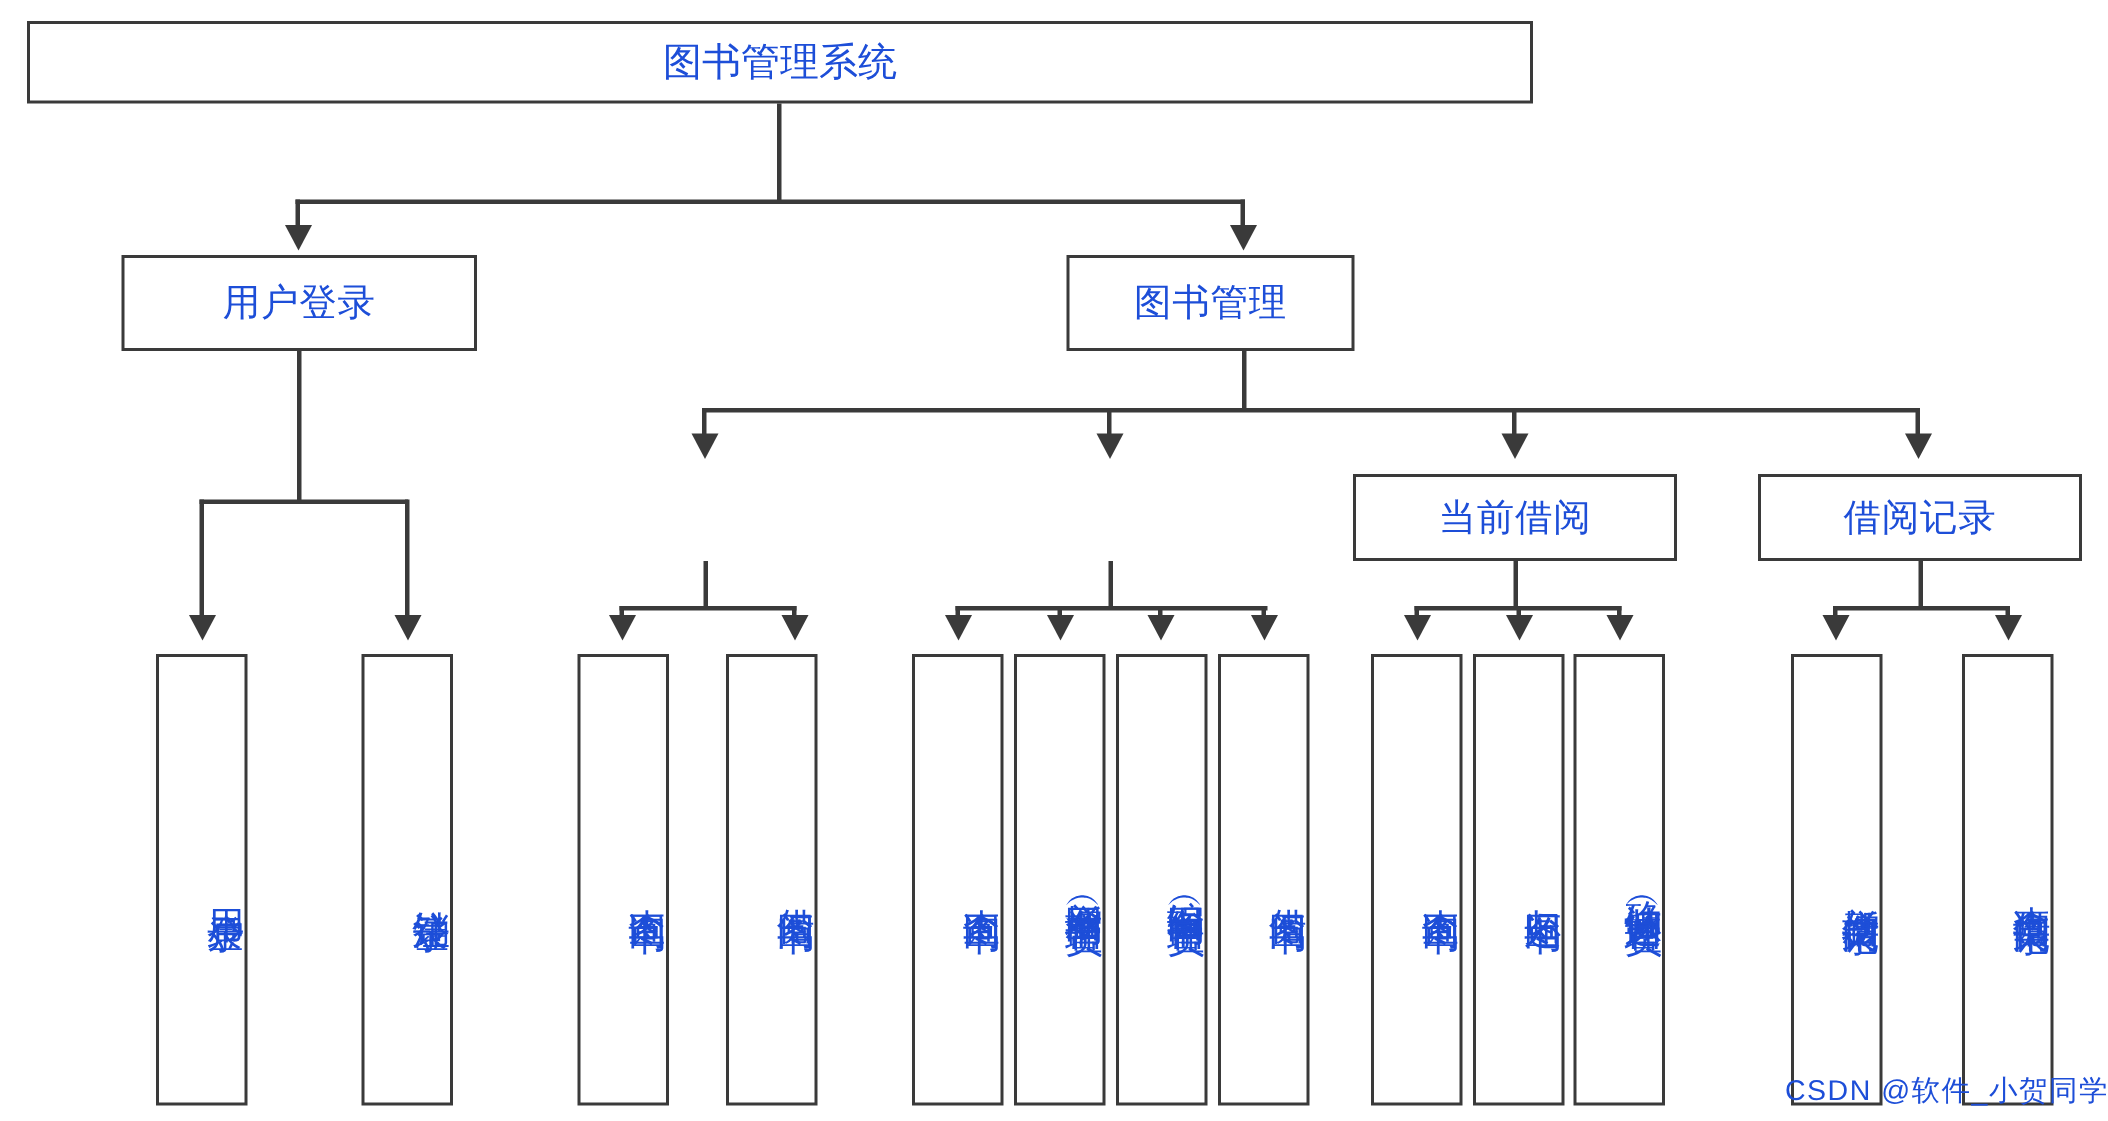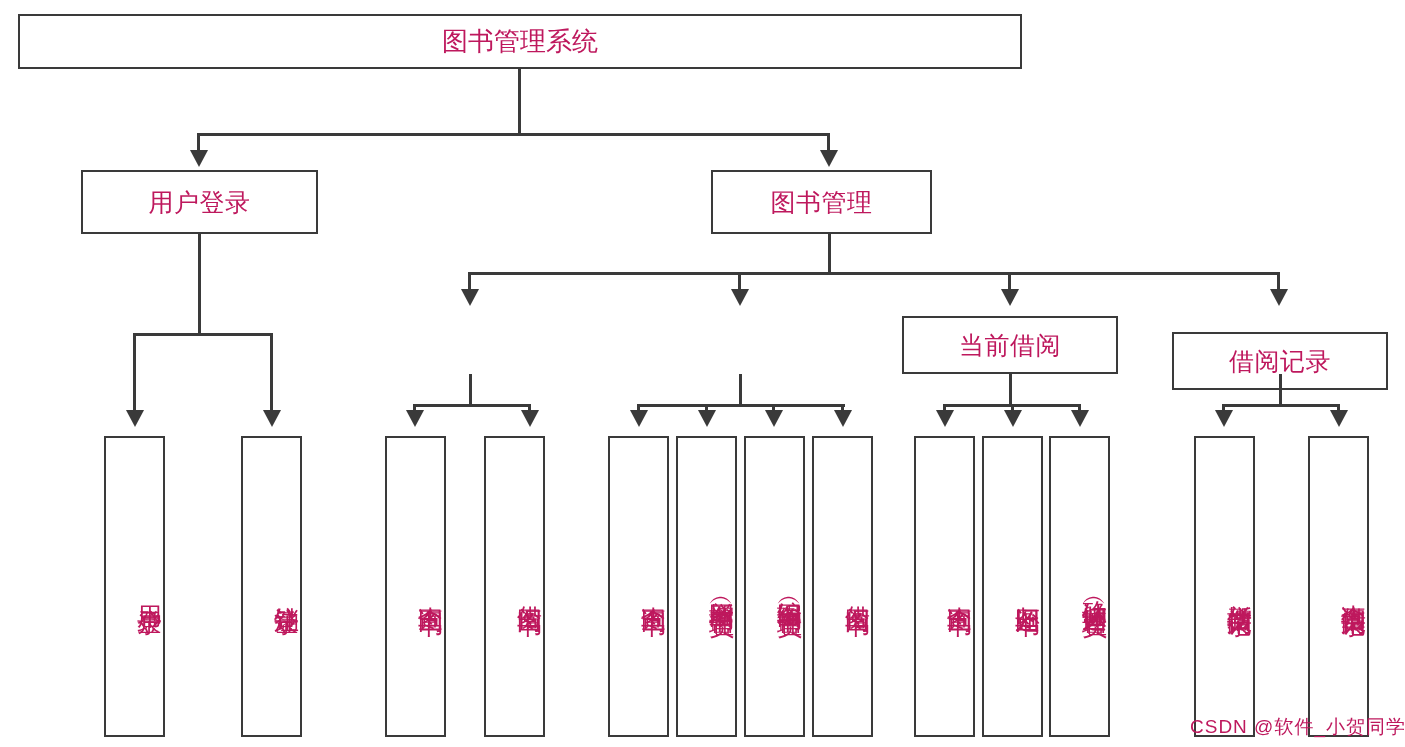--- a/index.html
+++ b/index.html
@@ -18,21 +18,21 @@
     overflow: hidden;
   }
   .node {
     position: absolute;
     box-sizing: border-box;
     border: 2.5px solid #3a3a3a;
     background: #ffffff;
     display: flex;
     align-items: center;
     justify-content: center;
-    color: #be185d;
+    color: #1d4ed8;
     line-height: 1.05;
   }
   .node-h {
     font-size: 25px;
     letter-spacing: 0.5px;
   }
   .node-root {
     font-size: 26px;
   }
   .node-v {
@@ -59,21 +59,21 @@
   .arrow {
     position: absolute;
     width: 0;
     height: 0;
     border-left: 9px solid transparent;
     border-right: 9px solid transparent;
     border-top: 17px solid #3a3a3a;
   }
   .watermark {
     position: absolute;
-    color: #be185d;
+    color: #1d4ed8;
     font-size: 19px;
     letter-spacing: 1px;
     white-space: nowrap;
     pointer-events: none;
   }
 </style>
 </head>
 <body>
 
 <div id="canvas">
@@ -89,21 +89,21 @@
   <div class="lnk lnk-v" style="left:197px; top:133px; width:3px; height:22px;"></div>
   <div class="arrow" style="left:190px; top:150px;"></div>
 
   <div class="lnk lnk-v" style="left:827px; top:133px; width:3px; height:22px;"></div>
   <div class="arrow" style="left:820px; top:150px;"></div>
 
   <div class="node node-h" style="left:81px; top:170px; width:237px; height:64px;">
     <span>用户登录</span>
   </div>
 
-  <div class="node node-h" style="left:711px; top:170px; width:221px; height:64px;">
+  <div class="node node-h" style="left:711px; top:170px; width:192px; height:64px;">
     <span>图书管理</span>
   </div>
 
   <div class="lnk lnk-v" style="left:198px; top:234px; width:3px; height:101px;"></div>
   <div class="lnk lnk-h" style="left:133px; top:333px; width:139px; height:3px;"></div>
   <div class="lnk lnk-v" style="left:133px; top:333px; width:3px; height:81px;"></div>
   <div class="arrow" style="left:126px; top:410px;"></div>
   <div class="lnk lnk-v" style="left:270px; top:333px; width:3px; height:81px;"></div>
   <div class="arrow" style="left:263px; top:410px;"></div>
 
@@ -114,21 +114,21 @@
   <div class="lnk lnk-v" style="left:738px; top:272px; width:3px; height:22px;"></div>
   <div class="arrow" style="left:731px; top:289px;"></div>
   <div class="lnk lnk-v" style="left:1008px; top:272px; width:3px; height:22px;"></div>
   <div class="arrow" style="left:1001px; top:289px;"></div>
   <div class="lnk lnk-v" style="left:1277px; top:272px; width:3px; height:22px;"></div>
   <div class="arrow" style="left:1270px; top:289px;"></div>
 
   <div class="node node-h" style="left:902px; top:316px; width:216px; height:58px;">
     <span>当前借阅</span>
   </div>
-  <div class="node node-h" style="left:1172px; top:332px; width:216px; height:58px;">
+  <div class="node node-h" style="left:1172px; top:316px; width:216px; height:58px;">
     <span>借阅记录</span>
   </div>
 
   <div class="lnk lnk-v" style="left:469px; top:374px; width:3px; height:32px;"></div>
   <div class="lnk lnk-h" style="left:413px; top:404px; width:118px; height:3px;"></div>
   <div class="lnk lnk-v" style="left:413px; top:404px; width:3px; height:10px;"></div>
   <div class="arrow" style="left:406px; top:410px;"></div>
   <div class="lnk lnk-v" style="left:528px; top:404px; width:3px; height:10px;"></div>
   <div class="arrow" style="left:521px; top:410px;"></div>
 

